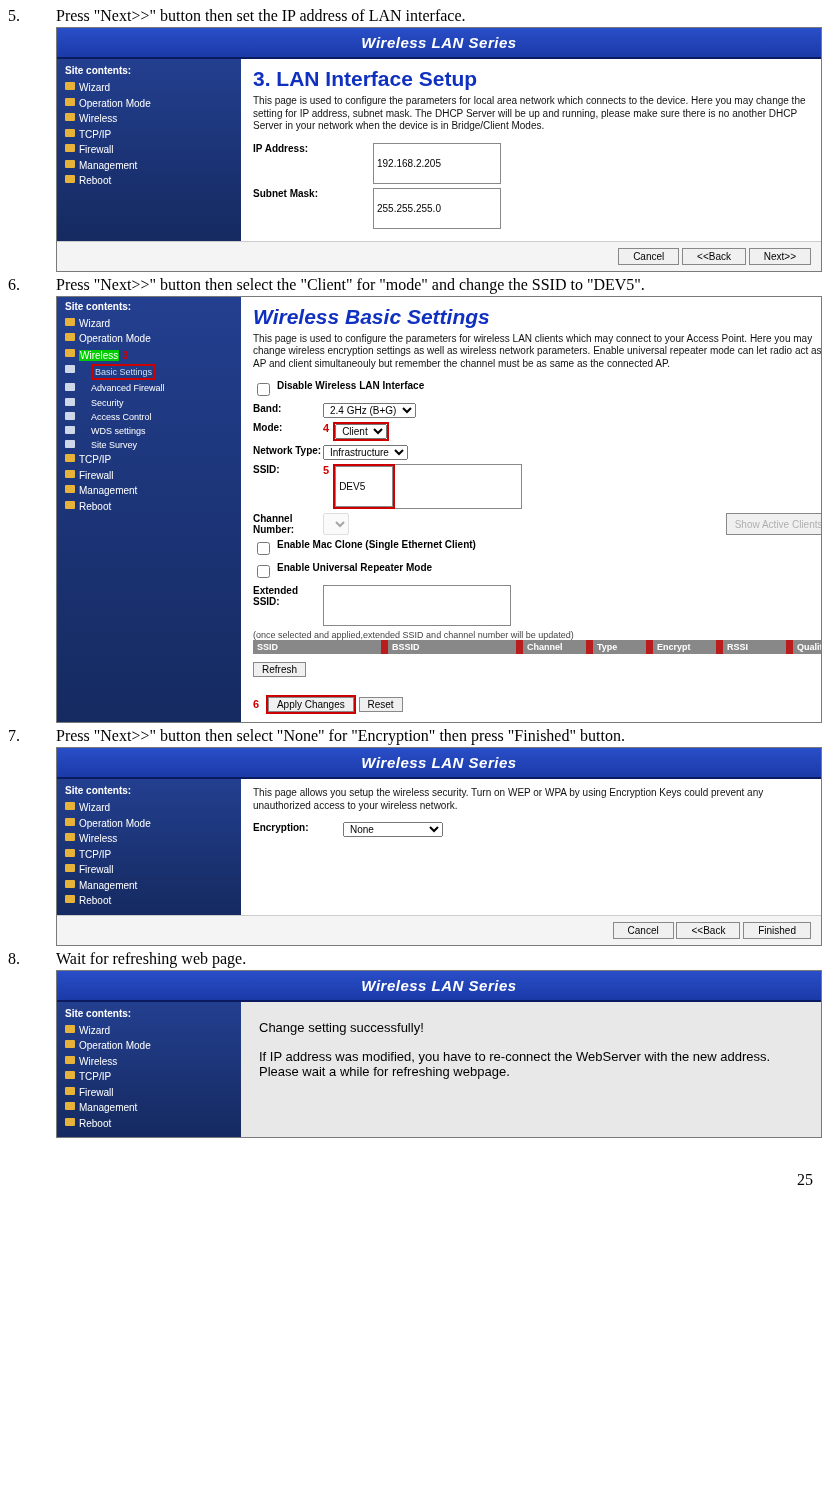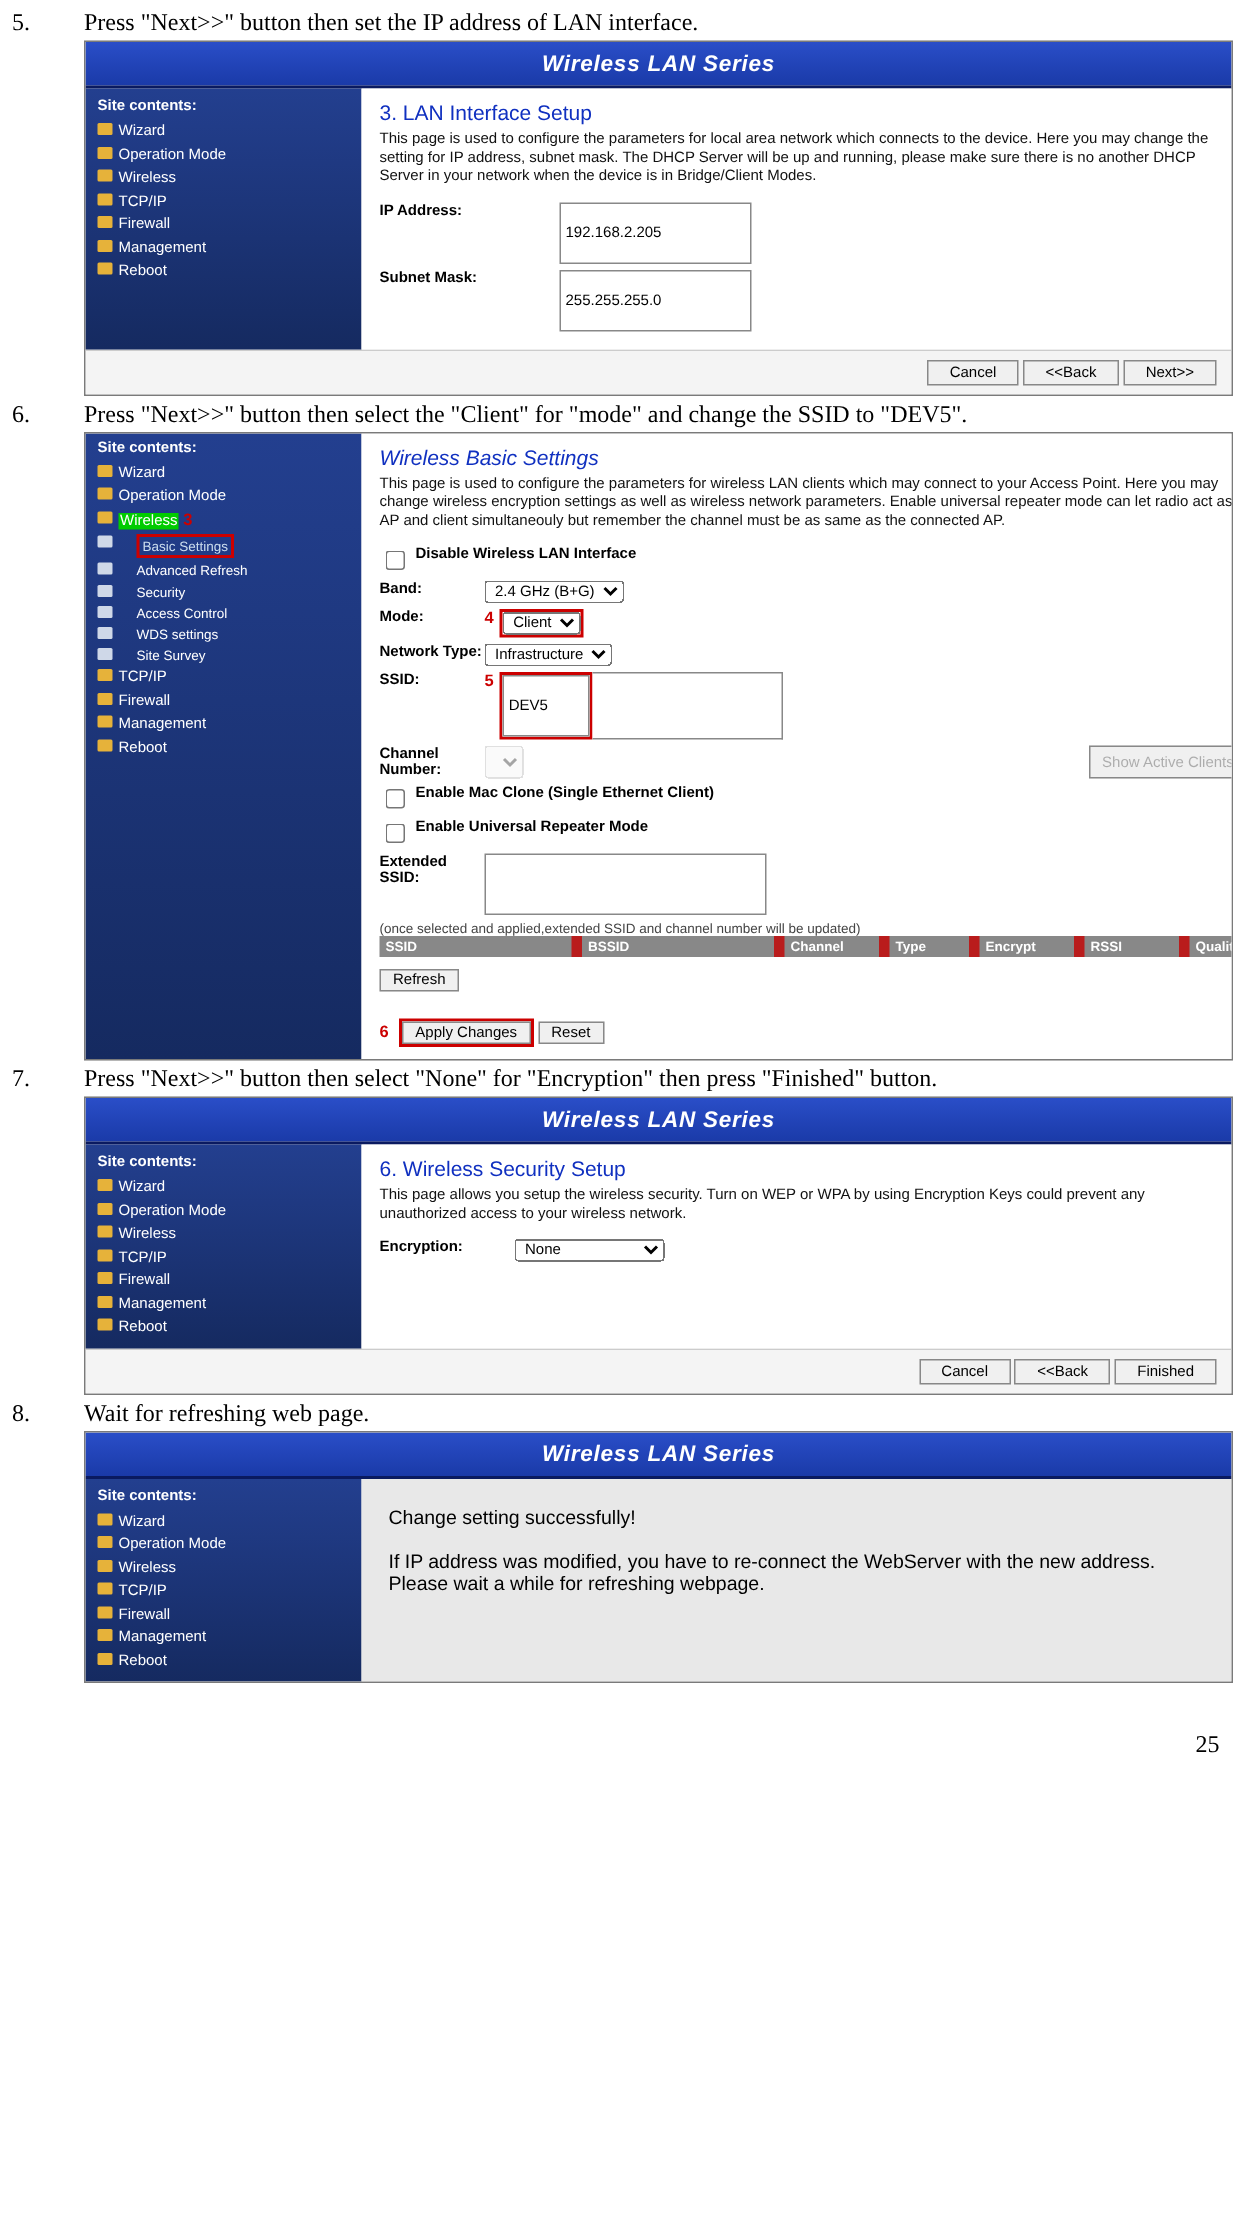--- a/index.html
+++ b/index.html
@@ -16,21 +16,21 @@
   .step-num { width: 48px; flex-shrink: 0; }
   .step-text { flex: 1; text-align: justify; }
   .shot { margin-left: 48px; border: 1px solid #7a7a7a; background: #e8e8e8; font-family: Verdana, Arial, sans-serif; font-size: 10px; overflow: hidden; }
   .banner { background: linear-gradient(#2a4ec8,#1a3aa8); color: #fff; font-weight: 700; font-style: italic; text-align: center; padding: 6px 0; font-size: 15px; letter-spacing: 0.5px; border-bottom: 2px solid #0a1a60; }
   .body2 { display: flex; }
   .sidebar { width: 168px; flex-shrink: 0; background: linear-gradient(#233f8f,#152a60); color: #fff; padding: 6px 8px; font-size: 10px; }
   .sidebar .head { font-weight: 700; margin-bottom: 4px; }
   .sidebar .item { padding: 1px 0 1px 14px; position: relative; line-height: 1.35; }
   .sidebar .item::before { content: ""; position: absolute; left: 0; top: 2px; width: 10px; height: 8px; background: #e6b23a; border-radius: 1px; }
   .main { flex: 1; background: #fff; padding: 8px 12px; color: #000; }
-  .main .title { color: #1030c0; font-weight: 400; font-size: 14px; margin-bottom: 4px; }
+  .main .title { color: #1030c0; font-weight: 700; font-size: 21px; margin-bottom: 4px; }
   .main .desc { font-size: 10px; color: #111; margin-bottom: 10px; line-height: 1.25; }
   .fld { display: flex; margin: 4px 0; font-size: 10px; }
   .fld .lbl { width: 120px; font-weight: 700; }
   .fld input[type=text] { font-size: 10px; padding: 14px 3px; border: 1px solid #888; width: 120px; }
   .btnrow { text-align: right; padding: 6px 10px; background: #f4f4f4; border-top: 1px solid #ccc; }
   .btnrow button, .btn { font-family: Arial, sans-serif; font-size: 10px; background: #f0f0f0; border: 1px solid #888; padding: 2px 14px; }
   .btn-sm { padding: 1px 8px; }
   .tree .item-sub { padding-left: 26px; font-size: 9px; }
   .tree .item-sub::before { background: #cfd8e8; }
   .hl-green { background: #0c0; color: #fff; padding: 0 1px; }
@@ -88,21 +88,21 @@
 </div>
 
 <div class="shot" style="width:764px; position:relative;">
   <div class="body2">
     <div class="sidebar tree" style="padding-top:4px;">
       <div class="head">Site contents:</div>
       <div class="item">Wizard</div>
       <div class="item">Operation Mode</div>
       <div class="item"><span class="hl-green">Wireless</span> <span class="anno" style="position:static;">3</span></div>
       <div class="item item-sub"><span class="hl-red" style="padding:0 2px; color:#cde;">Basic Settings</span></div>
-      <div class="item item-sub">Advanced Refresh</div>
+      <div class="item item-sub">Advanced Firewall</div>
       <div class="item item-sub">Security</div>
       <div class="item item-sub">Access Control</div>
       <div class="item item-sub">WDS settings</div>
       <div class="item item-sub">Site Survey</div>
       <div class="item">TCP/IP</div>
       <div class="item">Firewall</div>
       <div class="item">Management</div>
       <div class="item">Reboot</div>
     </div>
     <div class="main" style="position:relative;">
@@ -181,21 +181,20 @@
       <div class="head">Site contents:</div>
       <div class="item">Wizard</div>
       <div class="item">Operation Mode</div>
       <div class="item">Wireless</div>
       <div class="item">TCP/IP</div>
       <div class="item">Firewall</div>
       <div class="item">Management</div>
       <div class="item">Reboot</div>
     </div>
     <div class="main">
-      <div class="title">6. Wireless Security Setup</div>
       <div class="desc">This page allows you setup the wireless security. Turn on WEP or WPA by using Encryption Keys could prevent any unauthorized access to your wireless network.</div>
       <div class="fld">
         <span class="lbl" style="width:90px;">Encryption:</span>
         <select style="width:100px;"><option>None</option></select>
       </div>
       <div style="height:40px;"></div>
     </div>
   </div>
   <div class="btnrow">
     <button>Cancel</button>

